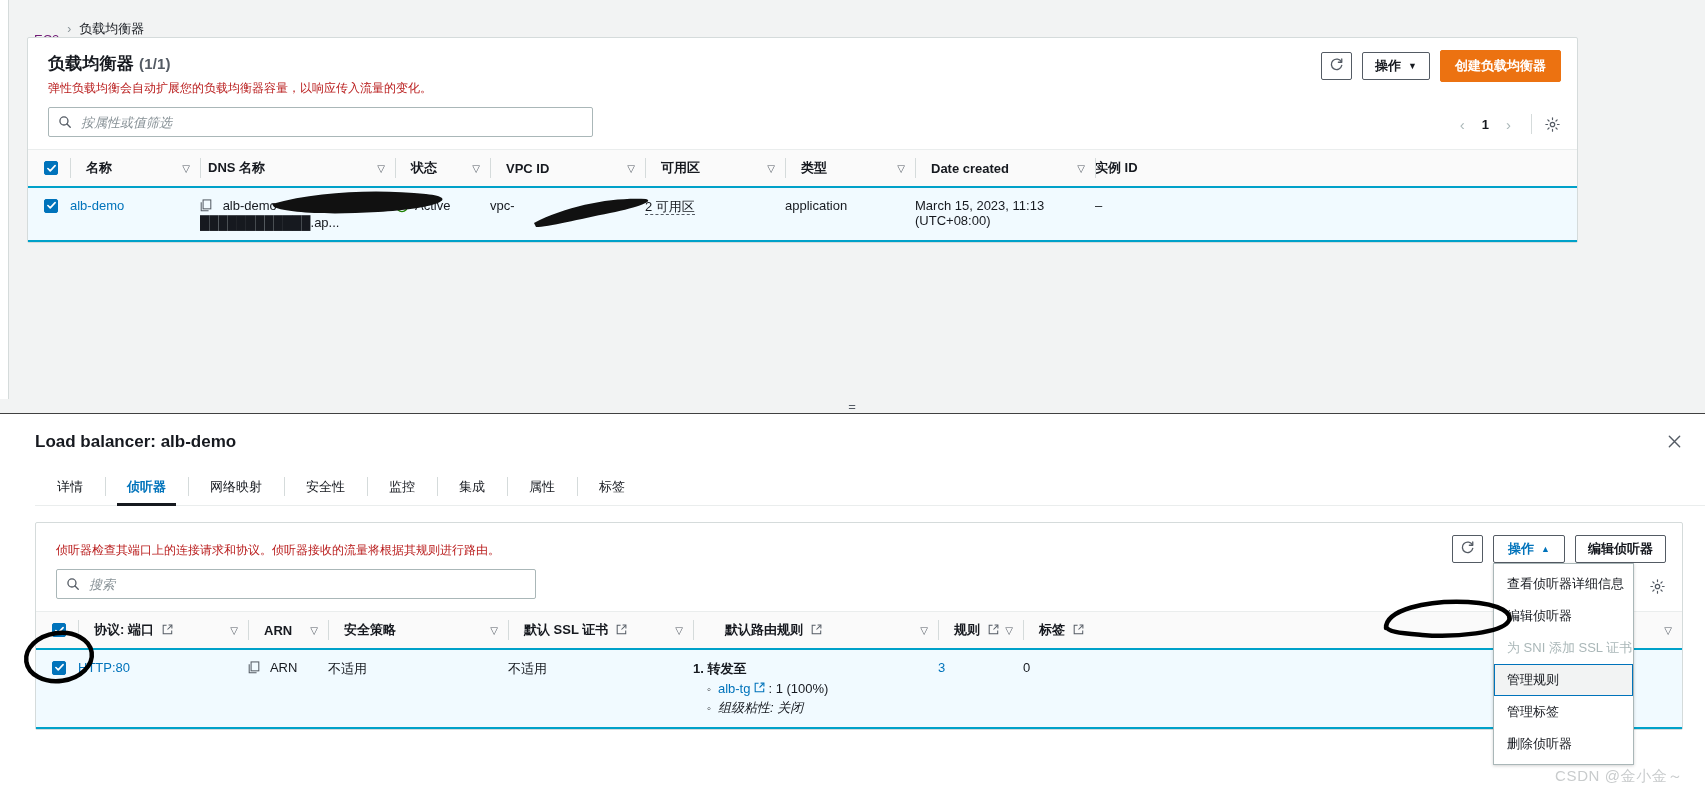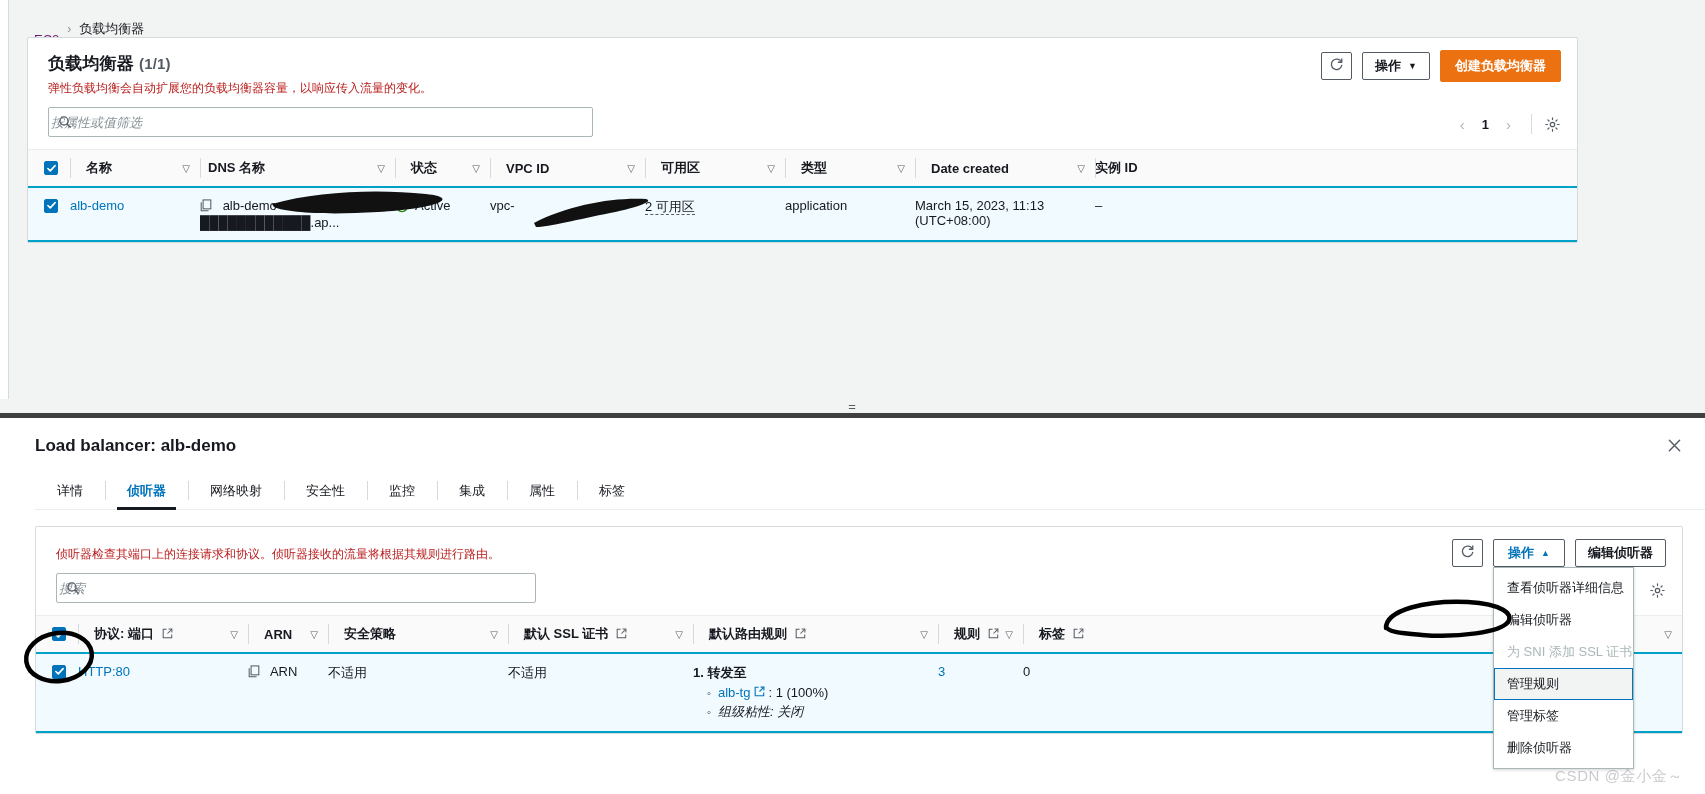--- a/index.html
+++ b/index.html
@@ -67,21 +67,21 @@
     display: inline-flex; align-items: center; border: 1px solid #ec7211;
     font-family: inherit;
   }
   .caret { font-size: 9px; line-height: 1; color: #16191f; }
 
   
   .filter-row { padding: 0 20px 12px 20px; position: relative; }
   .search-box {
     position: relative; width: 545px; height: 30px;
     border: 1px solid #aab7b8; border-radius: 2px; background: #fff;
-    display: flex; align-items: flex-end; 
+    display: flex; align-items: flex-end; padding-left: 30px;
   }
   .search-box input {
     border: none; outline: none; width: 100%; height: 100%;
     font-family: inherit; font-size: 13px; font-style: italic; color: #16191f;
     background: transparent;
   }
   .search-box input::placeholder { color: #879196; font-style: italic; }
   .search-ico {
     position: absolute; left: 9px; top: 50%; transform: translateY(-50%);
     width: 14px; height: 14px;
@@ -148,21 +148,21 @@
     position: absolute; left: 0; top: 399px; width: 1705px; height: 14px;
     background: #f2f3f3;
     display: flex; align-items: center; justify-content: center;
     cursor: row-resize;
   }
   .splitter .handle { color: #545b64; font-size: 13px; line-height: 1; letter-spacing: 1px; }
 
   
   .panel-bottom {
     position: absolute; left: 0; top: 413px; width: 1705px; height: 381px;
-    background: #ffffff; border-top: 5px solid #404040;
+    background: #ffffff; border-top: 1px solid #404040;
   }
   .detail-head {
     position: relative; padding: 18px 22px 0 35px;
   }
   .detail-title { font-size: 17px; font-weight: bold; color: #16191f; }
   .close-x {
     position: absolute; right: 20px; top: 16px;
     width: 22px; height: 22px; cursor: pointer; color: #545b64;
     display: flex; align-items: center; justify-content: center;
   }
@@ -553,21 +553,21 @@
                         <path d="M7.2 1.2h3.6v3.6"></path>
                         <path d="M10.6 1.4L6 6"></path>
                     </svg>
                   </span>
                 </span>
                 <span class="sortcaret">▽</span>
               </div>
             </th>
             <th>
               <span class="colsep"></span>
-              <div class="thwrap" style="padding-left:16px">
+              <div class="thwrap" style="padding-left:32px">
                 <span class="thlabel">
                   <span>默认路由规则</span>
                   <span class="ext-ico">
                     <svg width="11" height="11" viewBox="0 0 12 12" fill="none" stroke="#545b64" stroke-width="1.1">
                       <path d="M5 1.4H1.3v9.3h9.3V7"></path>
                         <path d="M7.2 1.2h3.6v3.6"></path>
                         <path d="M10.6 1.4L6 6"></path>
                     </svg>
                   </span>
                 </span>

